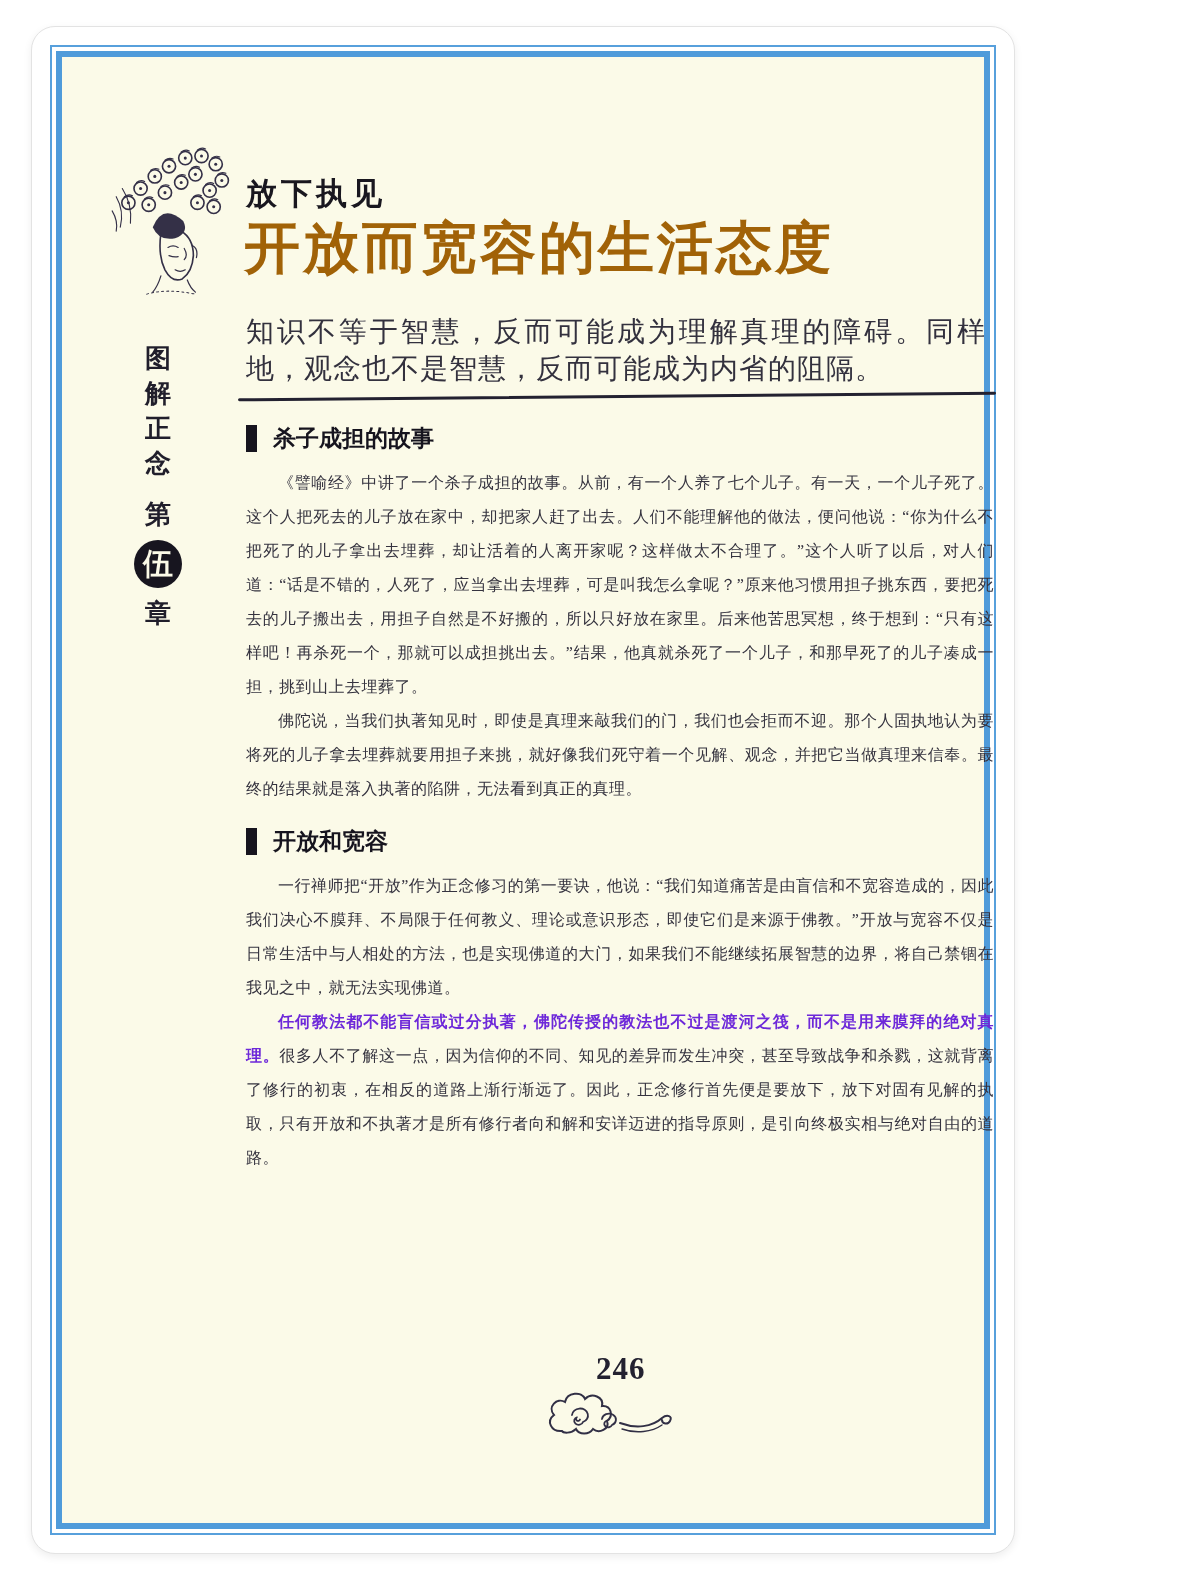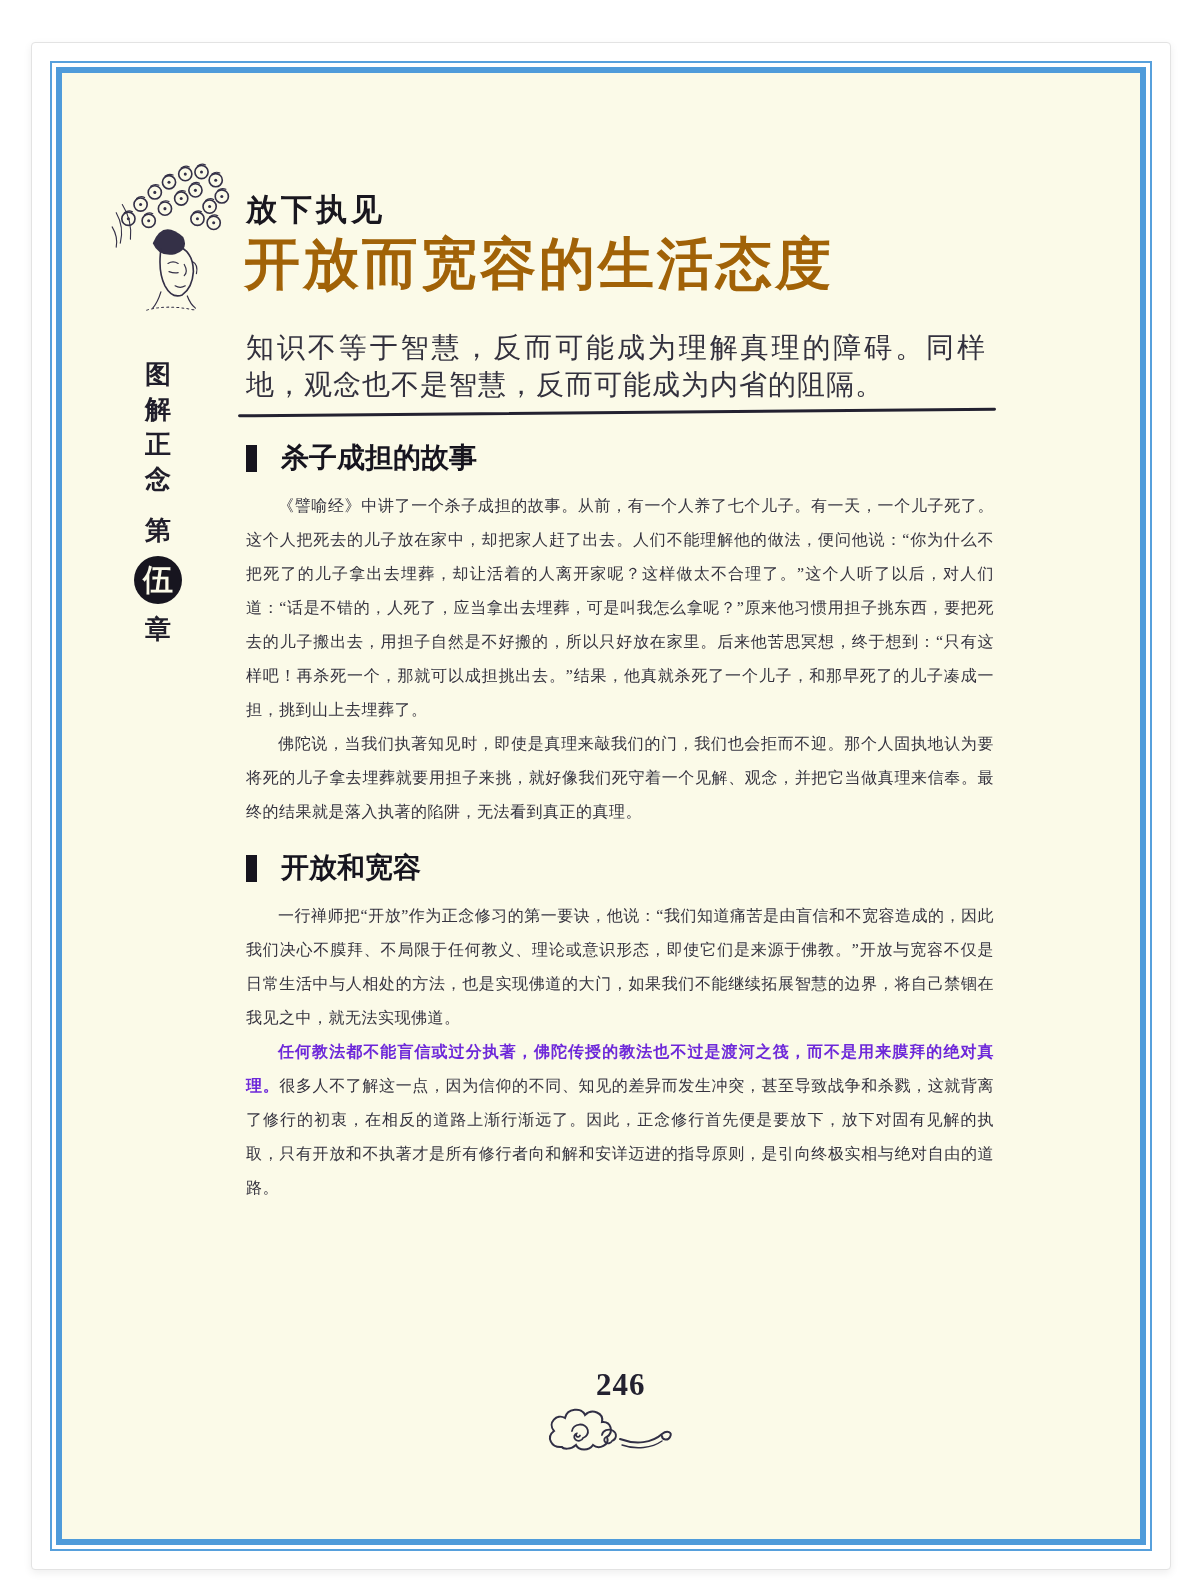--- a/index.html
+++ b/index.html
@@ -1,21 +1,21 @@
 <!DOCTYPE html>
 <html><head>
 <meta charset="utf-8">
 <style>
   * { margin:0; padding:0; box-sizing:border-box; }
   html,body { width:1188px; height:1584px; background:#ffffff; overflow:hidden;
               font-family:"Liberation Serif","DejaVu Serif",serif; }
 
-  .card { position:absolute; left:31px; top:26px; width:1140px; height:1528px;
-          background:#ffffff; border:1px solid #e3e3e3; border-radius:4px;
-          box-shadow:0 3px 8px rgba(0,0,0,0.07);margin-top:16px; }
+  .card { position:absolute; left:31px; top:26px; width:984px; height:1528px;
+          background:#ffffff; border:1px solid #e3e3e3; border-radius:24px;
+          box-shadow:0 3px 8px rgba(0,0,0,0.07); }
 
   .frame-thin  { position:absolute; inset:18px; border:2px solid #57a0dc; }
   .frame-thick { position:absolute; inset:24px; border:6px solid #4f9bda; background:#fbfae8; }
 
   .content { position:absolute; inset:0; color:#35333f; }
 
   
   .buddha { position:absolute; left:40px; top:78px; width:132px; height:164px; color:#343047; }
 
   .subtitle { position:absolute; left:184px; top:116px;
@@ -42,23 +42,23 @@
   .chapter-circle { margin-top:8px; width:48px; height:48px; border-radius:50%;
                     background:#17151f; color:#fbfae8; display:flex;
                     align-items:center; justify-content:center;
                     font-family:"Liberation Serif","DejaVu Serif",serif;
                     font-weight:bold; font-size:30px; }
   .sidebar .chapter-suffix { margin-top:8px; }
 
   
   .main { position:absolute; left:184px; top:366px; width:748px; }
 
-  .section-heading { display:flex; align-items:center; gap:24px; margin-bottom:12px;
+  .section-heading { display:flex; align-items:center; gap:16px; margin-bottom:12px;
                      font-family:"Liberation Sans","DejaVu Sans",sans-serif;
-                     font-weight:bold; font-size:28px; color:#16141e; }
+                     font-weight:bold; font-size:23px; color:#16141e; }
   .section-heading.second { margin-top:20px; }
   .marker { width:11px; height:27px; background:#16141e; flex:0 0 auto; }
 
   .para { font-size:16px; line-height:34px; text-align:justify;
           text-indent:2em; color:#35333f; letter-spacing:0.5px; }
   .para b { color:#6d28d9; }
 
   
   .page-number { position:absolute; left:534px; top:1294px; width:90px;
                  font-size:31px; font-weight:bold; color:#232130; letter-spacing:1px; }

